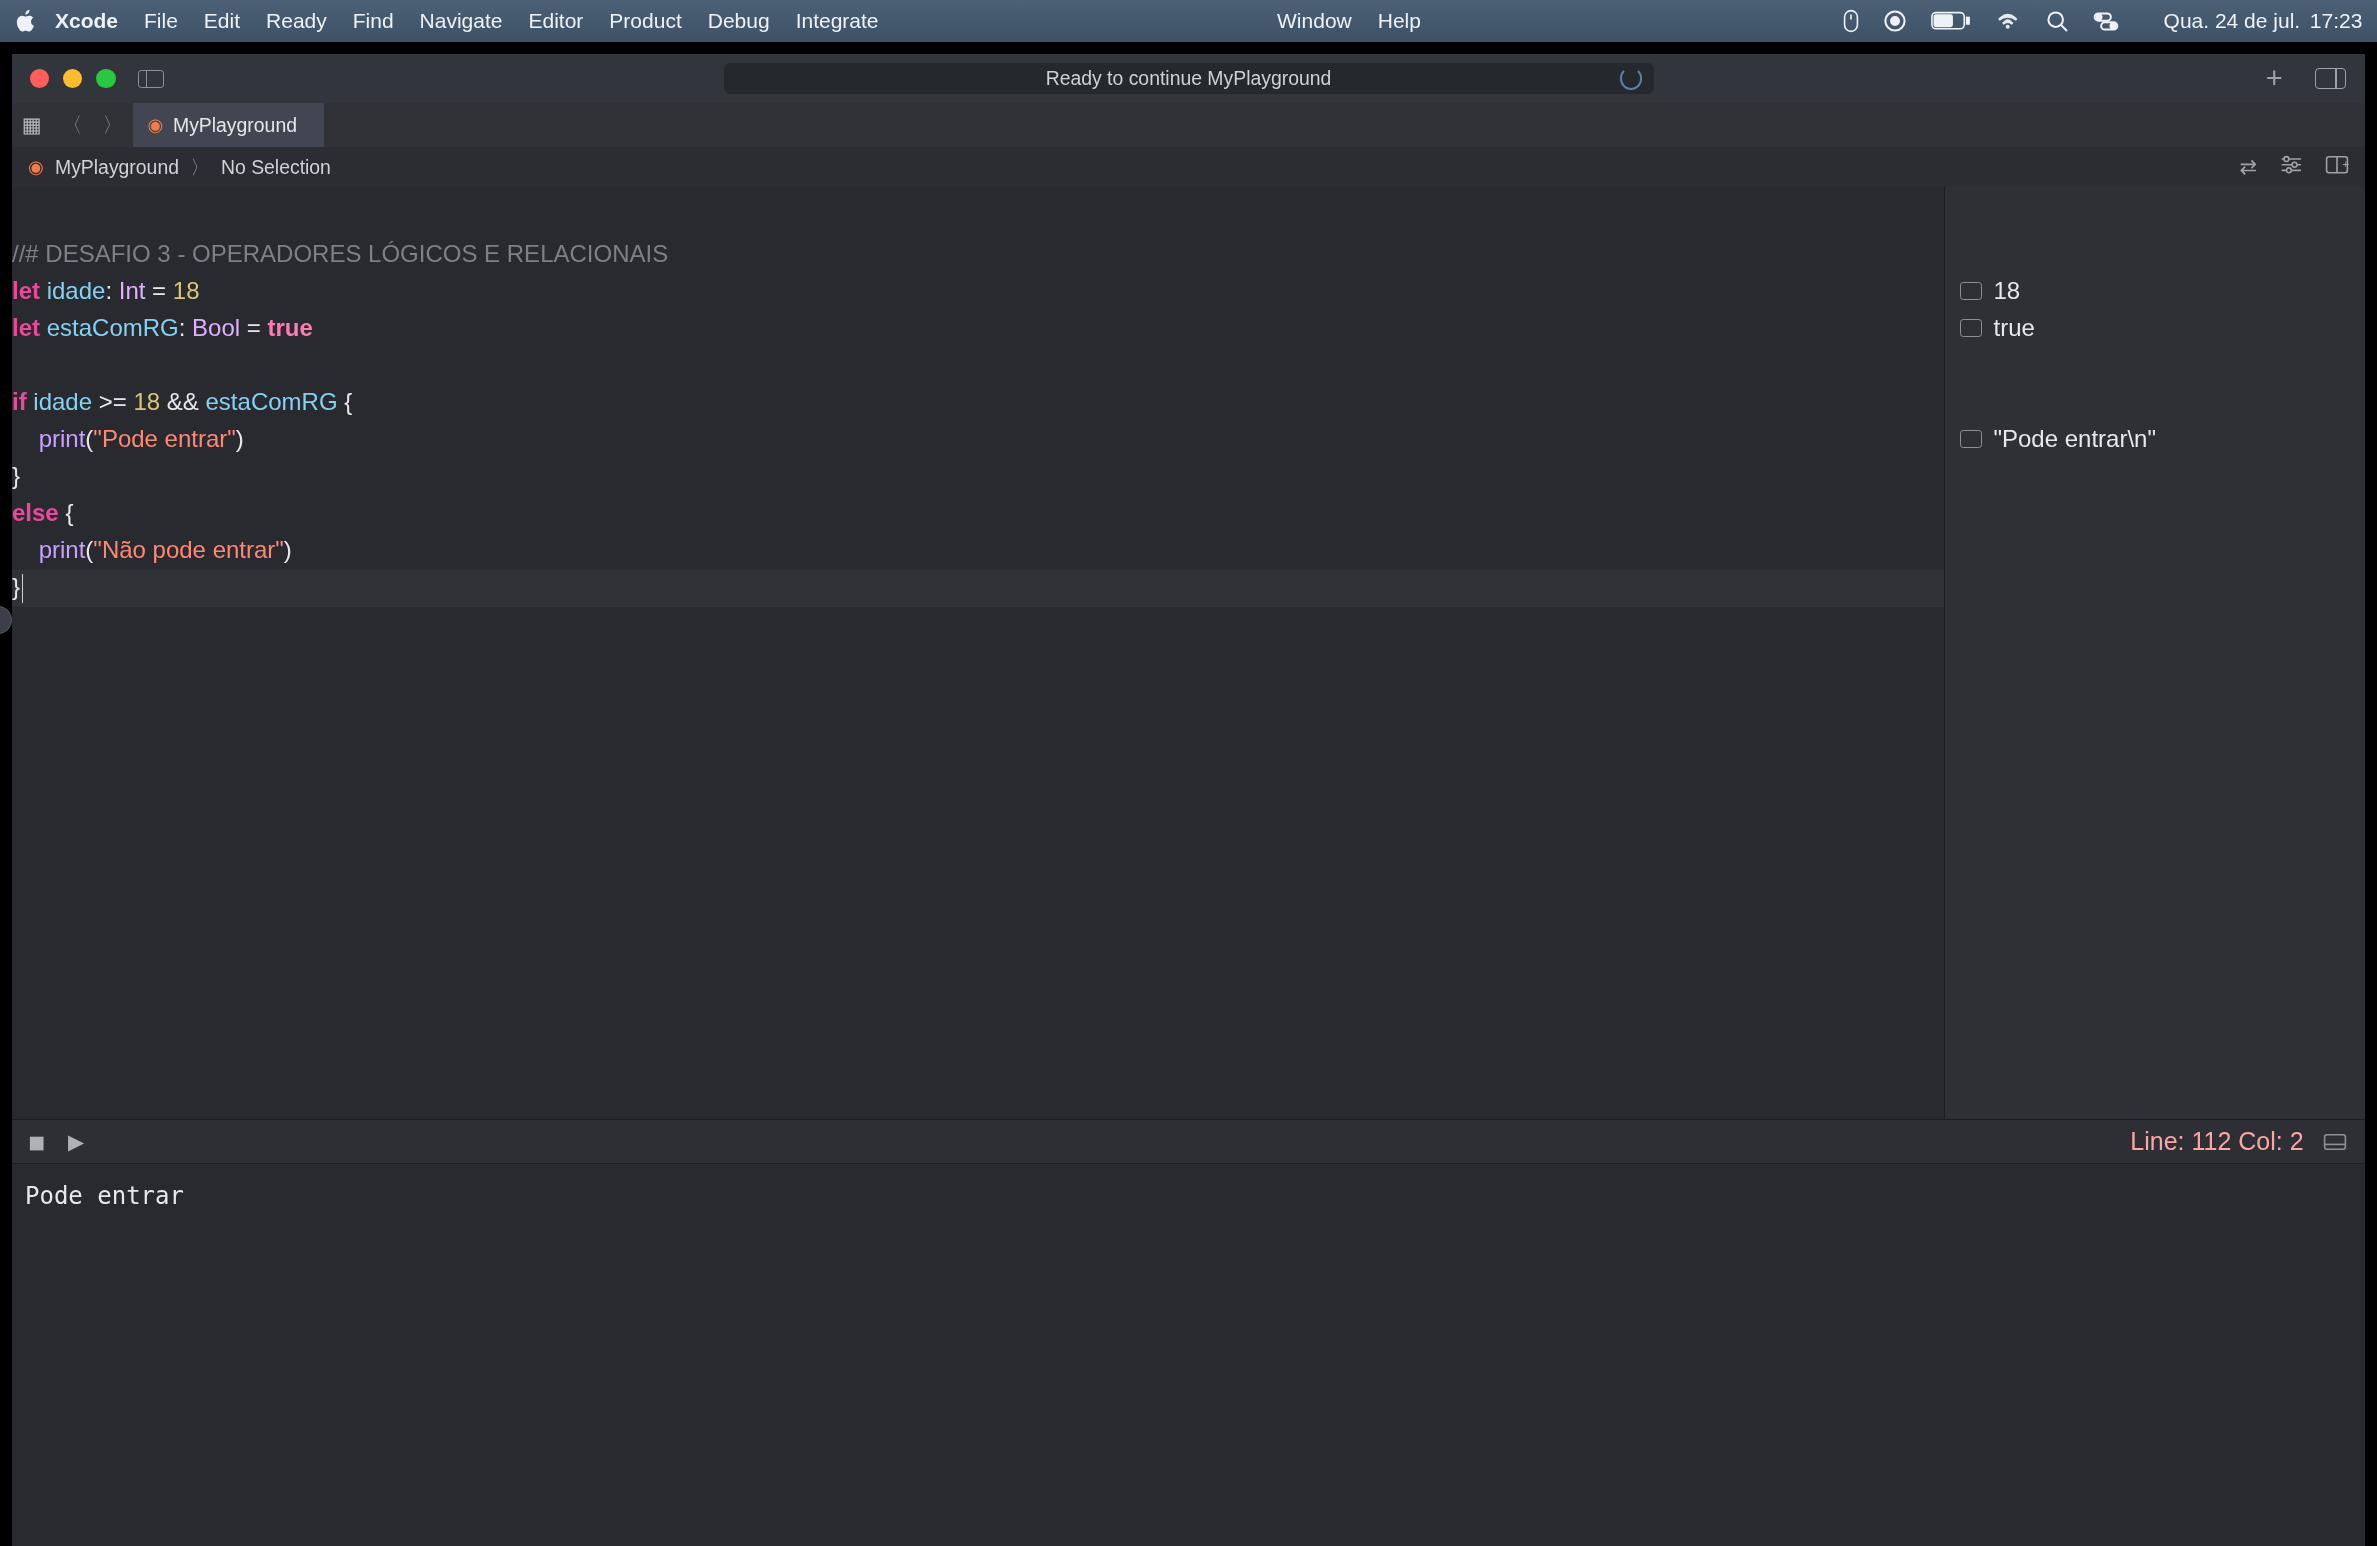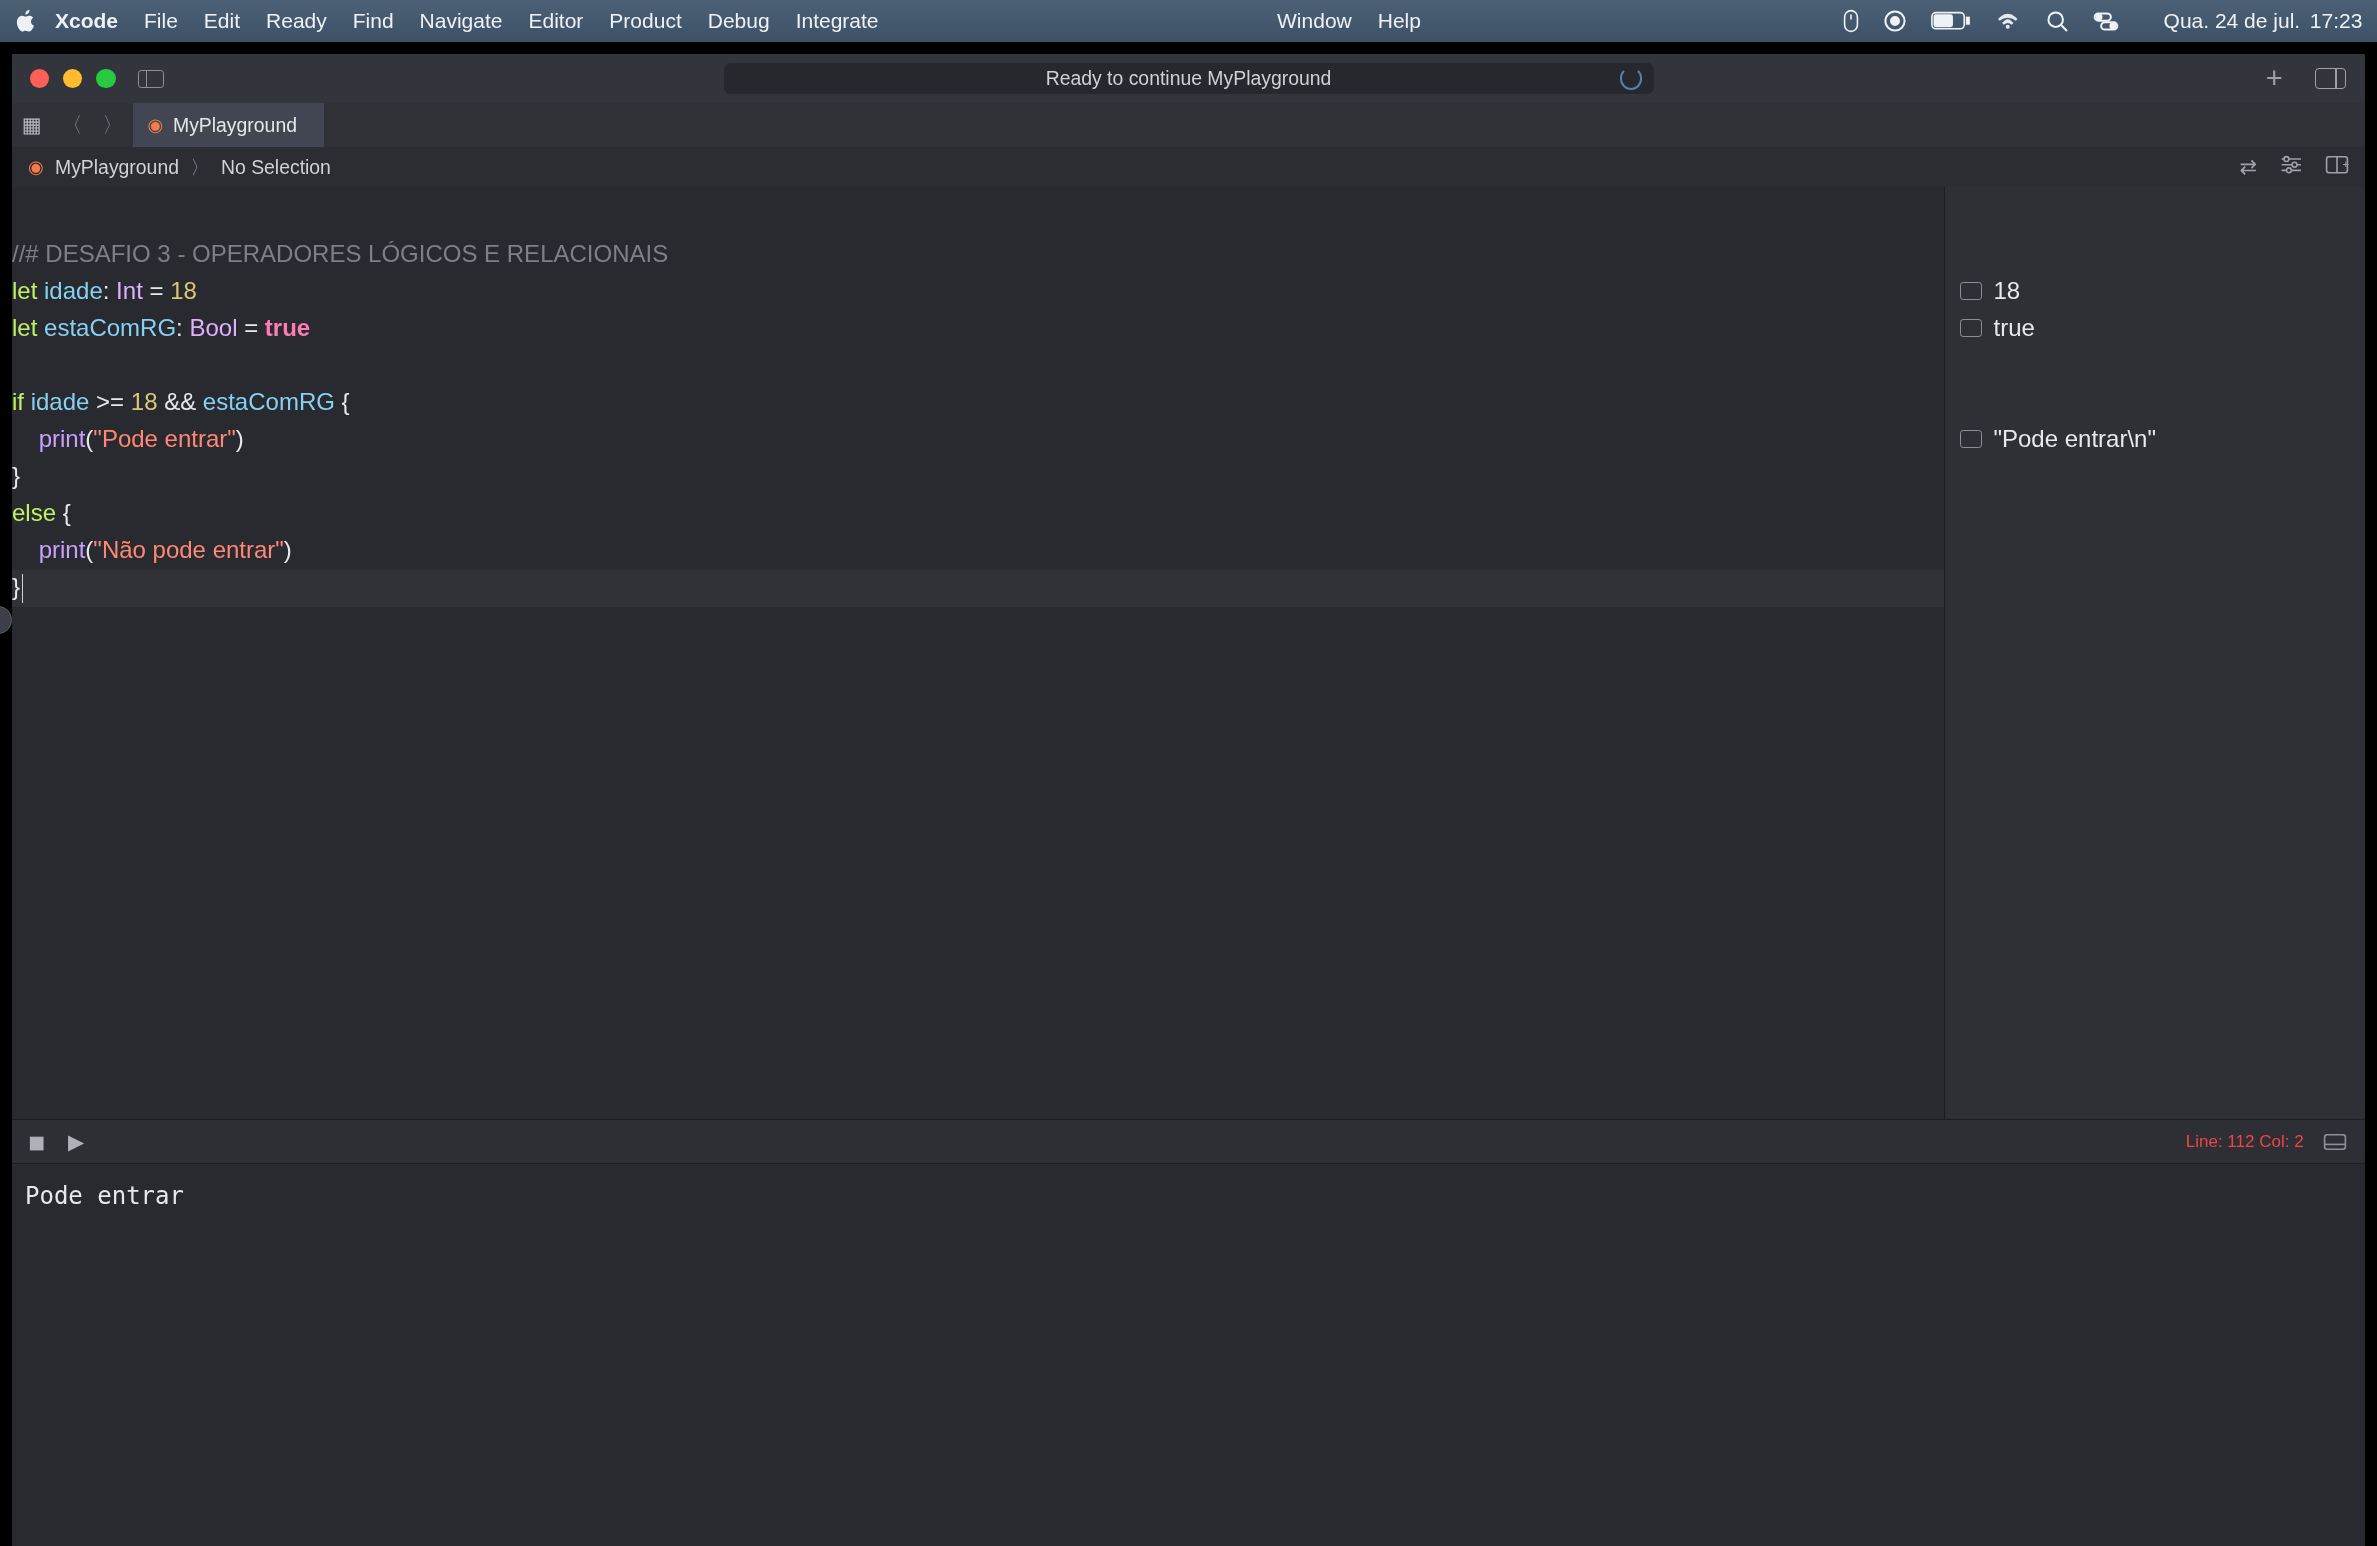--- a/index.html
+++ b/index.html
@@ -37,40 +37,40 @@
 .crumbs .swift{color:#f47c48;font-size:18px}
 .crumbs .chev{color:#8a8d93}
 .crumbs .r-ic{display:flex;gap:22.6px;color:#9ea2a8;font-size:21px}
 
 .editor{display:flex;height:932px;background:#292a30}
 .gutter{width:95px;background:#292a30;padding-top:11.3px;text-align:right}
 .gutter div{font:400 24px/37px "SF Mono",Menlo,monospace;color:#62656c;padding-right:13px}
 .code{flex:1;padding-top:11.3px;position:relative}
 .code pre{font:400 24px/37px "SF Mono",Menlo,monospace;color:#e7e8ea;white-space:pre}
 .c-comment{color:#7b8089}
-.c-kw{color:#bef264;font-weight:400}
+.c-kw{color:#ec4899;font-weight:700}
 .c-var{color:#86d1f1}
 .c-type{color:#e0b0ff}
 .c-num{color:#d9c977}
 .c-bool{color:#ff7bb3;font-weight:700}
 .c-fn{color:#c8a1ff}
 .c-str{color:#ff8875}
 .c-op{color:#e7e8ea}
 .hl{position:absolute;left:0;right:0;height:37px;background:rgba(255,255,255,0.04)}
 .cursor{display:inline-block;width:1.6px;height:29px;background:#cfd0d3;vertical-align:middle;margin-left:1.6px}
 .run-btn{position:absolute;left:-49px;width:49px;height:27.5px;background:#3c3f47;border:0.8px solid #5a5d64;border-radius:13.7px;display:flex;align-items:center;justify-content:center;color:#cfd1d5;font-size:16px}
 
 .results{width:421px;background:#2e3036;border-left:0.8px solid #1c1d21;padding-top:11.3px}
 .results .row{font:400 24px/37px "SF Mono",Menlo,monospace;color:#e7e8ea;padding-left:14.6px;display:flex;align-items:center;gap:11.3px}
 .results .row.blank{height:37px}
 .qv{width:22.6px;height:18px;border:1.6px solid #8b8f96;border-radius:3.2px;display:inline-block}
 
 .dbg-bar{height:44px;background:#2d2f34;border-top:0.8px solid #1c1d21;display:flex;align-items:center;padding:0 16px;position:relative}
 .dbg-bar .l{display:flex;gap:22.6px;color:#aeb1b7;font-size:21px}
-.dbg-bar .r{position:absolute;right:18px;display:flex;align-items:center;gap:19.4px;color:#ef4444;font-size:17px}
+.dbg-bar .r{position:absolute;right:18px;display:flex;align-items:center;gap:19.4px;color:#fca5a5;font-size:25px}
 .filter{width:178px;height:26px;border:0.8px solid #4c4f56;border-radius:13px;display:flex;align-items:center;padding:0 9.7px;gap:6.5px;font-size:18px;color:#7c7f85}
 
 .console{height:432px;background:#292a30;border-top:0.8px solid #1c1d21;padding:14.6px 13px;display:flex;flex-direction:column;position:relative}
 .console .out{font:400 24px/34px "SF Mono",Menlo,monospace;color:#e7e8ea}
 .console .bot{position:absolute;right:18px;bottom:14.6px;display:flex;align-items:center;gap:19.4px;color:#8e9197;font-size:19.4px}
 
 svg{display:block}
 </style>
 </head>
 <body>

